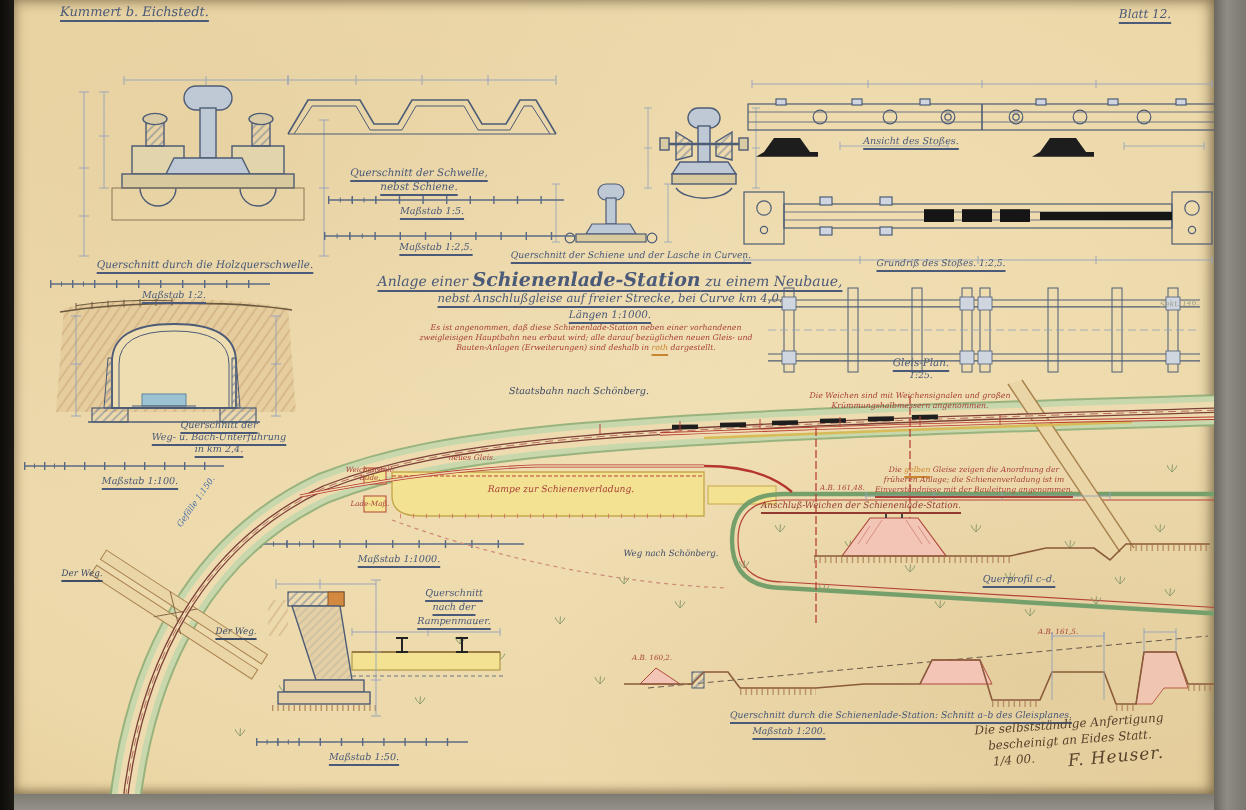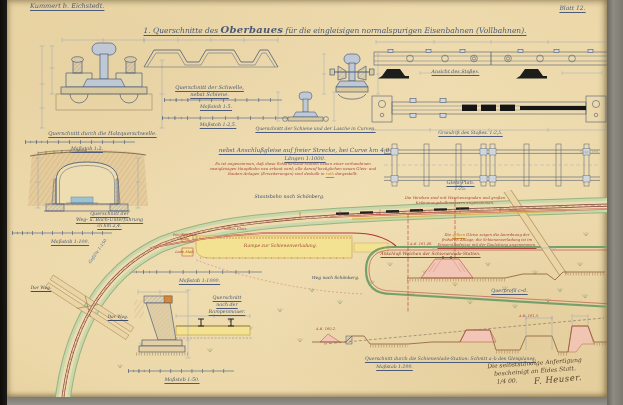--- a/index.html
+++ b/index.html
@@ -353,43 +353,43 @@
           <path d="M214,6V40 M240,6V40 M214,8H240 M214,6V10 M240,6V10 M260,4V16 M276,4V16 M260,6H276"></path>
         </g>
     </g>
   </svg>
 
   <div class="lyr">
 
     <div class="t u" style="left:30px;top:3px;font-size:6.5px;">Kummert b. Eichstedt.</div>
     <div class="t u c" style="left:545px;top:4px;width:55px;font-size:6px;">Blatt 12.</div>
 
-    <div class="t c" style="left:140px;top:24px;width:390px;font-size:7.5px;">
-      <span class="u"><span>1. Querschnitte des </span><span style="font-size:10px;font-weight:bold;letter-spacing:.3px;">Oberbaues</span><span> für die eingleisigen normalspurigen Eisenbahnen (Vollbahnen).</span></span>
-    </div>
 
     <div class="t u c" style="left:30px;top:130px;width:145px;font-size:5.2px;">Querschnitt durch die Holzquerschwelle.</div>
     <div class="t u c" style="left:42px;top:146px;width:90px;font-size:4.8px;">Maßstab 1:2.</div>
     <div class="t u c" style="left:152px;top:84px;width:115px;font-size:5.2px;">Querschnitt der Schwelle,</div>
     <div class="t u c" style="left:152px;top:90.5px;width:115px;font-size:5.2px;">nebst Schiene.</div>
     <div class="t u c" style="left:176px;top:104px;width:80px;font-size:4.8px;">Maßstab 1:5.</div>
     <div class="t u c" style="left:174px;top:122px;width:88px;font-size:4.8px;">Maßstab 1:2,5.</div>
     <div class="t u c" style="left:248px;top:126px;width:135px;font-size:4.6px;">Querschnitt der Schiene und der Lasche in Curven.</div>
     <div class="t u c" style="left:408px;top:69px;width:95px;font-size:4.8px;">Ansicht des Stoßes.</div>
     <div class="t u c" style="left:418px;top:130px;width:105px;font-size:4.6px;">Grundriß des Stoßes. 1:2,5.</div>
     <div class="t u c" style="left:418px;top:179px;width:85px;font-size:5.2px;">Gleis-Plan.</div>
     <div class="t c" style="left:418px;top:186px;width:85px;font-size:4.6px;">1:25.</div>
     <div class="t c red" style="left:390px;top:196px;width:130px;font-size:3.9px;">Die Weichen sind mit Weichensignalen und großen</div>
     <div class="t c red" style="left:390px;top:201px;width:130px;font-size:3.9px;">Krümmungshalbmessern angenommen.</div>
 
     <div class="t u c" style="left:52px;top:211px;width:115px;font-size:4.8px;">Querschnitt der</div>
     <div class="t u c" style="left:52px;top:217px;width:115px;font-size:4.8px;">Weg- u. Bach-Unterführung</div>
     <div class="t u c" style="left:52px;top:223px;width:115px;font-size:4.8px;">in km 2,4.</div>
     <div class="t u c" style="left:30px;top:239px;width:80px;font-size:4.8px;">Maßstab 1:100.</div>
 
+    <div class="t c" style="left:185px;top:135px;width:240px;font-size:7px;">
+      <span class="u"><span>Anlage einer </span><span style="font-size:9.5px;font-weight:bold;">Schienenlade-Station</span><span> zu einem Neubaue,</span></span>
+    </div>
     <div class="t u c" style="left:200px;top:146.5px;width:210px;font-size:5.8px;">nebst Anschlußgleise auf freier Strecke, bei Curve km 4,0.</div>
     <div class="t u c" style="left:245px;top:154.5px;width:120px;font-size:5.2px;">Längen 1:1000.</div>
     <div class="t c red" style="left:198px;top:162px;width:190px;font-size:3.9px;">Es ist angenommen, daß diese Schienenlade-Station neben einer vorhandenen</div>
     <div class="t c red" style="left:198px;top:167px;width:190px;font-size:3.9px;">zweigleisigen Hauptbahn neu erbaut wird; alle darauf bezüglichen neuen Gleis- und</div>
     <div class="t c red" style="left:198px;top:172px;width:190px;font-size:3.9px;">
       <span>Bauten-Anlagen (Erweiterungen) sind deshalb in </span><span class="orange u">roth</span><span> dargestellt.</span>
     </div>
     <div class="t u c" style="left:152px;top:277.5px;width:95px;font-size:4.8px;">Maßstab 1:1000.</div>
 
     <div class="t c ink" style="left:232px;top:193.5px;width:115px;font-size:4.8px;">Staatsbahn nach Schönberg.</div>

